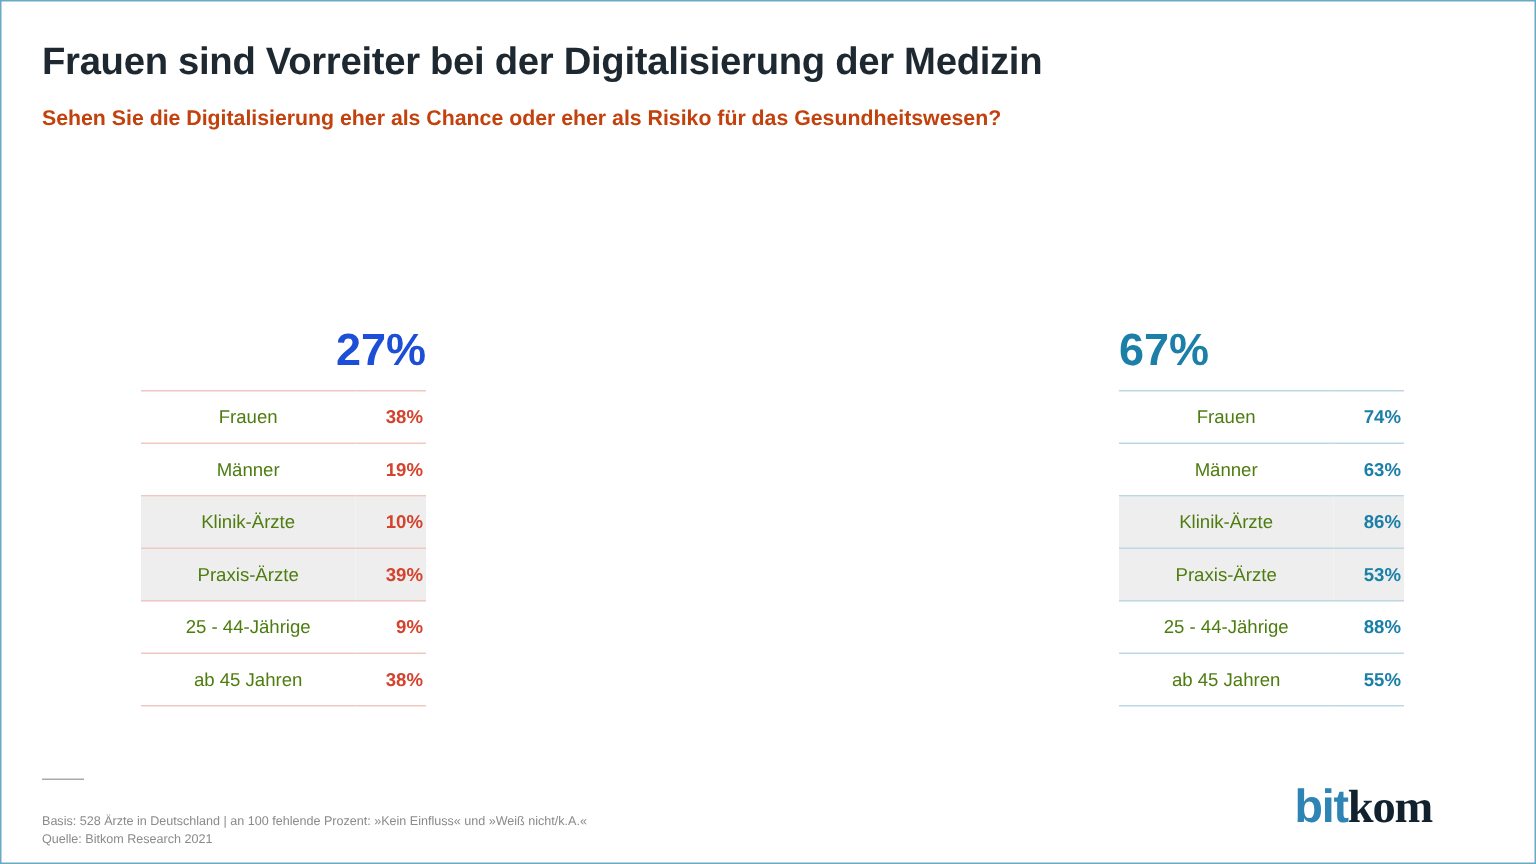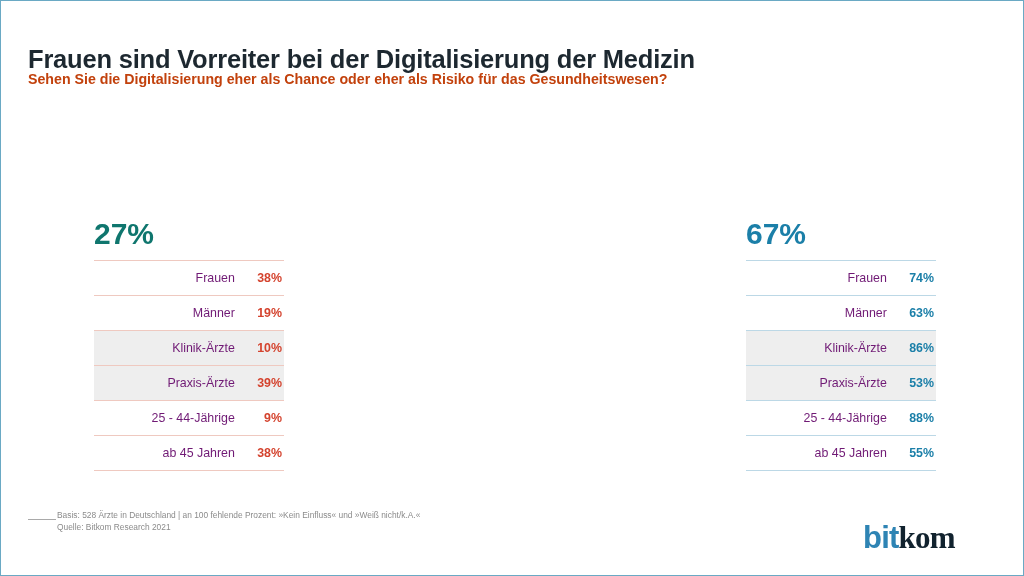--- a/index.html
+++ b/index.html
@@ -23,21 +23,20 @@
   
   .title {
     position: absolute;
     left: 27px;
     top: 26px;
     font-size: 25.5px;
     font-weight: bold;
     color: #1d2830;
     letter-spacing: -0.2px;
     white-space: nowrap;
-    margin-top: 18px;
   }
   .subtitle {
     position: absolute;
     left: 27px;
     top: 70px;
     font-size: 14.2px;
     font-weight: bold;
     color: #c2410c;
     white-space: nowrap;
     text-align: right;
@@ -82,31 +81,31 @@
   .panel-left  { left: 93px;  top: 218px; }
   .panel-right { left: 745px; top: 218px; }
 
   .panel-headline {
     font-size: 30px;
     font-weight: bold;
     line-height: 1;
     padding-bottom: 11px;
     white-space: nowrap;
   }
-  .panel-left .panel-headline  { color: #0f766e; }
+  .panel-left .panel-headline  { text-align: right; color: #1d4ed8; }
   .panel-right .panel-headline { text-align: left;  color: #1b7fa8; }
 
   .rows { border-collapse: collapse; width: 100%; }
   .rows tr { height: 35px; }
   .rows td {
     font-size: 12.4px;
     padding: 0 2px;
     vertical-align: middle;
   }
-  .rows td.rowlabel { text-align: right;  color: #701a75; }
+  .rows td.rowlabel { text-align: center;  color: #4d7c0f; }
   .rows td.rowvalue { text-align: right; font-weight: bold; }
 
   .panel-left  .rows tr { border-top: 1px solid #efc9c0; }
   .panel-left  .rows tr:last-child { border-bottom: 1px solid #efc9c0; }
   .panel-left  .rows td.rowvalue { color: #d4432e; }
 
   .panel-right .rows tr { border-top: 1px solid #bcd8e6; }
   .panel-right .rows tr:last-child { border-bottom: 1px solid #bcd8e6; }
   .panel-right .rows td.rowvalue { color: #1b7fa8; }
 
@@ -117,26 +116,25 @@
     position: absolute;
     left: 27px;
     top: 518px;
     width: 28px;
     height: 1px;
     background: #a9a9a9;
   }
   .footnote {
     position: absolute;
     left: 27px;
-    top: 508px;
+    top: 540px;
     font-size: 8.4px;
     line-height: 1.45;
     color: #8b8b8b;
     white-space: nowrap;
-    margin-left: 29px;
   }
   .logo {
     position: absolute;
     left: 862px;
     top: 521px;
     font-size: 31px;
     font-weight: bold;
     letter-spacing: -0.8px;
     line-height: 1;
     white-space: nowrap;

